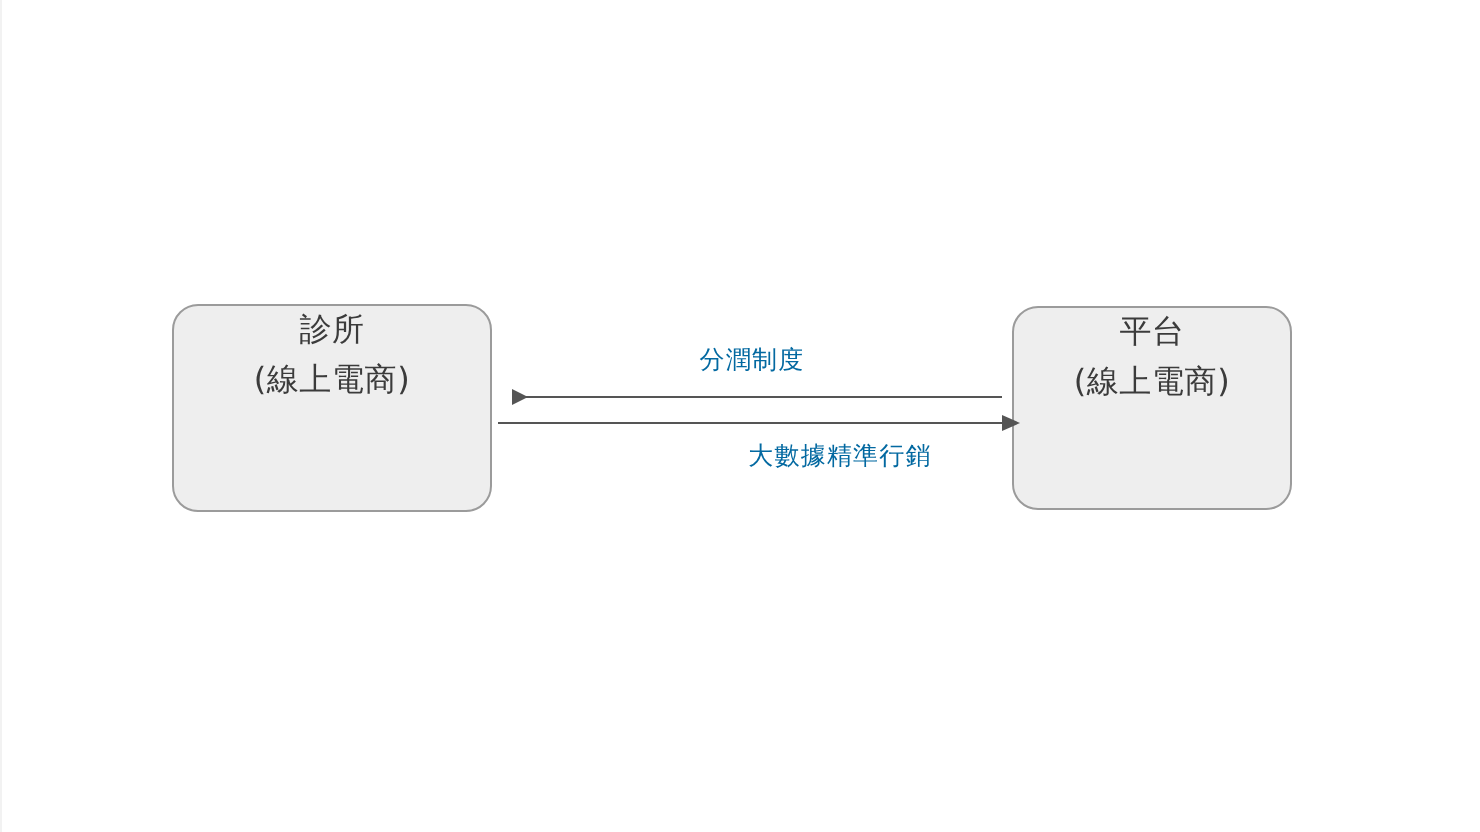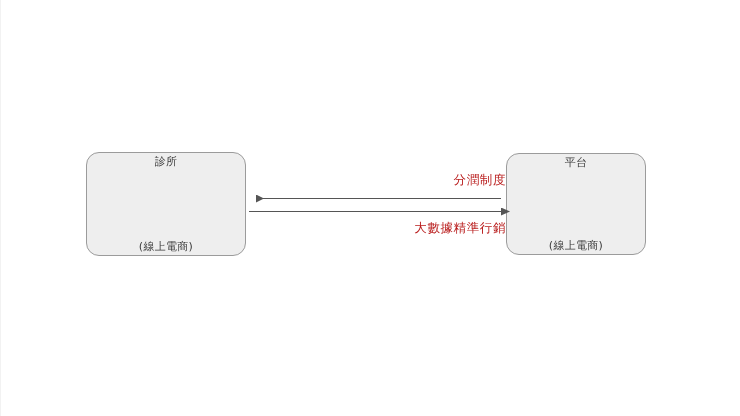--- a/index.html
+++ b/index.html
@@ -21,58 +21,59 @@
   }
   .node {
     position: absolute;
     background: #eeeeee;
     border: 1px solid #9b9b9b;
     border-radius: 13px;
     box-sizing: border-box;
     display: flex;
     flex-direction: column;
     align-items: center;
-    justify-content: space-between;
+    justify-content: flex-start;
     color: #3b3b3b;
-    font-size: 11px;
+    font-size: 16px;
     line-height: 1.55;
     text-align: center;
     letter-spacing: 0.3px;
   }
   #node-clinic {
     left: 85px;
     top: 152px;
     width: 160px;
     height: 104px;
   }
   #node-platform {
     left: 505px;
     top: 153px;
     width: 140px;
     height: 102px;
   }
   .node-line { display: block; white-space: nowrap; }
 
   .edge-label {
     position: absolute;
-    color: #b91c1c;
+    color: #0369a1;
     font-size: 12.5px;
     letter-spacing: 0.6px;
     white-space: nowrap;
-    text-align: right;
+    text-align: center;
   }
   #label-revenue-share {
     left: 245px;
     top: 172px;
     width: 260px;
   }
   #label-bigdata-marketing {
     left: 245px;
     top: 220px;
     width: 260px;
+    padding-left: 44px;
   }
 
   #arrows {
     position: absolute;
     left: 0;
     top: 0;
     width: 740px;
     height: 416px;
     overflow: visible;
   }

